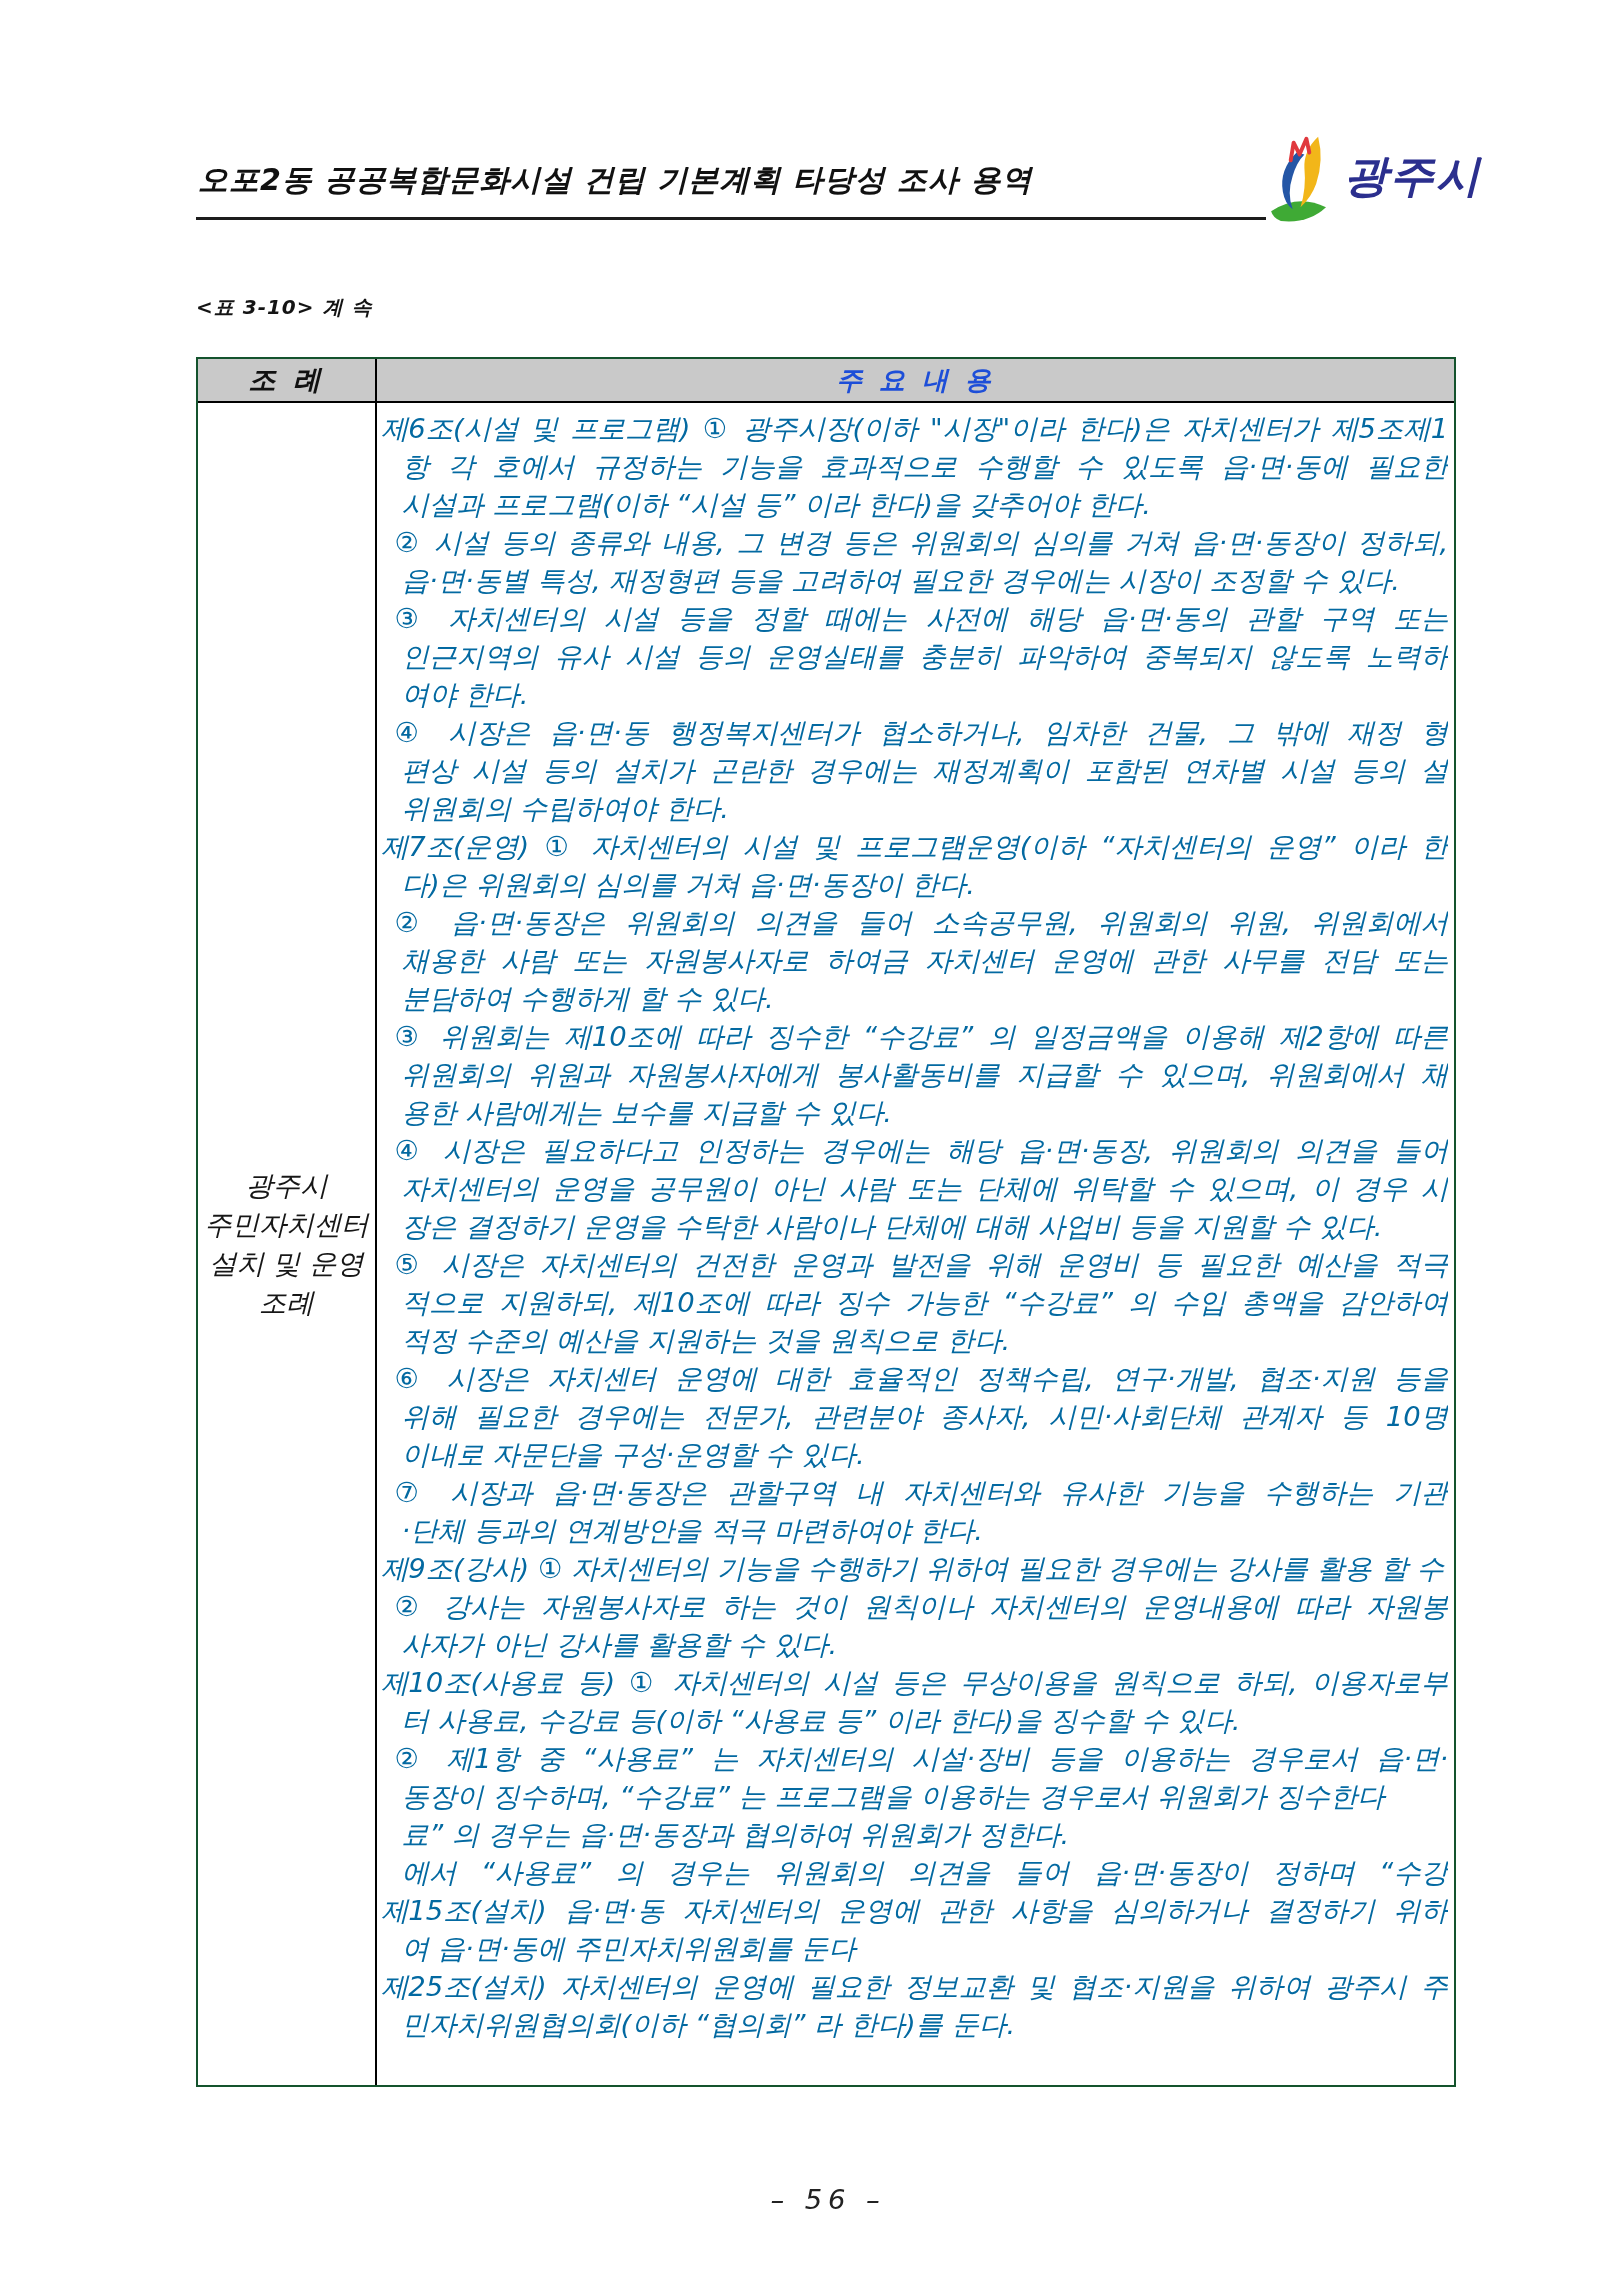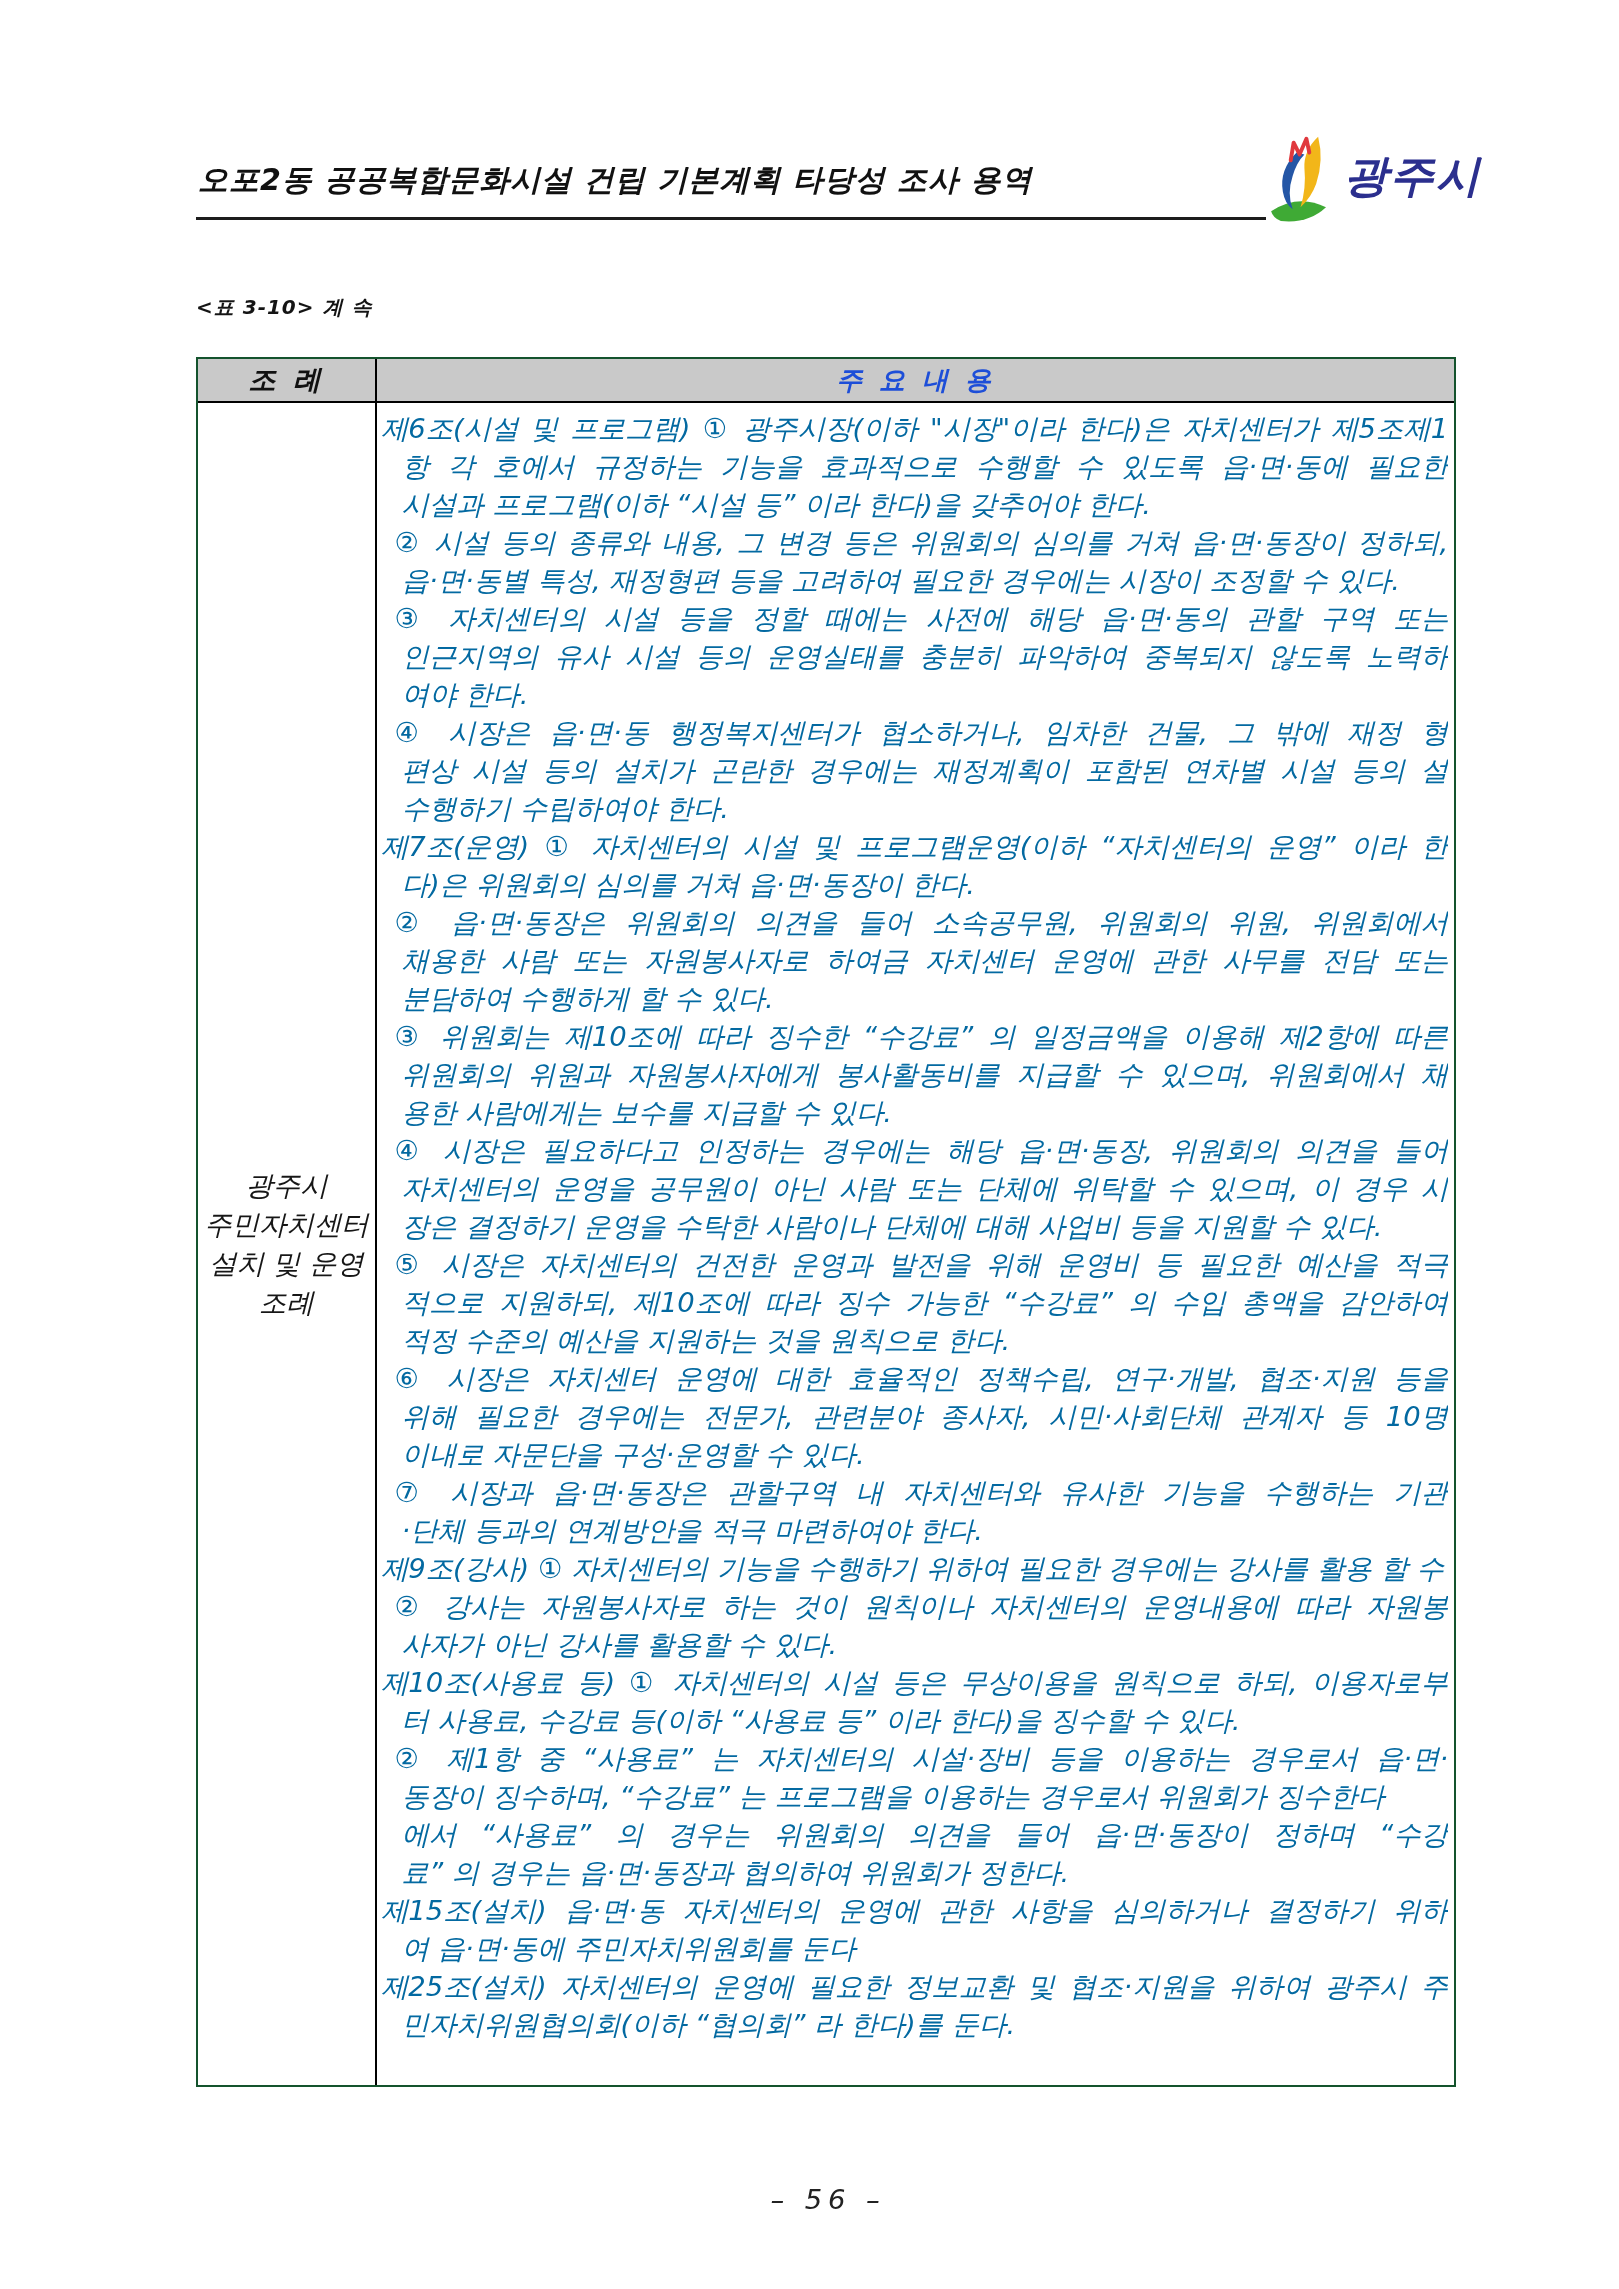--- a/index.html
+++ b/index.html
@@ -136,21 +136,21 @@
           <div class="cline ind-a just">제6조(시설 및 프로그램) ① 광주시장(이하 "시장"이라 한다)은 자치센터가 제5조제1</div>
           <div class="cline ind-c just">항 각 호에서 규정하는 기능을 효과적으로 수행할 수 있도록 읍·면·동에 필요한</div>
           <div class="cline ind-c">시설과 프로그램(이하 “시설 등” 이라 한다)을 갖추어야 한다.</div>
           <div class="cline ind-b just">② 시설 등의 종류와 내용, 그 변경 등은 위원회의 심의를 거쳐 읍·면·동장이 정하되,</div>
           <div class="cline ind-c">읍·면·동별 특성, 재정형편 등을 고려하여 필요한 경우에는 시장이 조정할 수 있다.</div>
           <div class="cline ind-b just">③ 자치센터의 시설 등을 정할 때에는 사전에 해당 읍·면·동의 관할 구역 또는</div>
           <div class="cline ind-c just">인근지역의 유사 시설 등의 운영실태를 충분히 파악하여 중복되지 않도록 노력하</div>
           <div class="cline ind-c">여야 한다.</div>
           <div class="cline ind-b just">④ 시장은 읍·면·동 행정복지센터가 협소하거나, 임차한 건물, 그 밖에 재정 형</div>
           <div class="cline ind-c just">편상 시설 등의 설치가 곤란한 경우에는 재정계획이 포함된 연차별 시설 등의 설</div>
-          <div class="cline ind-c">수행하기 수립하여야 한다.</div>
+          <div class="cline ind-c">위원회의 수립하여야 한다.</div>
           <div class="cline ind-a just">제7조(운영) ① 자치센터의 시설 및 프로그램운영(이하 “자치센터의 운영” 이라 한</div>
           <div class="cline ind-c">다)은 위원회의 심의를 거쳐 읍·면·동장이 한다.</div>
           <div class="cline ind-b just">② 읍·면·동장은 위원회의 의견을 들어 소속공무원, 위원회의 위원, 위원회에서</div>
           <div class="cline ind-c just">채용한 사람 또는 자원봉사자로 하여금 자치센터 운영에 관한 사무를 전담 또는</div>
           <div class="cline ind-c">분담하여 수행하게 할 수 있다.</div>
           <div class="cline ind-b just">③ 위원회는 제10조에 따라 징수한 “수강료” 의 일정금액을 이용해 제2항에 따른</div>
           <div class="cline ind-c just">위원회의 위원과 자원봉사자에게 봉사활동비를 지급할 수 있으며, 위원회에서 채</div>
           <div class="cline ind-c">용한 사람에게는 보수를 지급할 수 있다.</div>
           <div class="cline ind-b just">④ 시장은 필요하다고 인정하는 경우에는 해당 읍·면·동장, 위원회의 의견을 들어</div>
           <div class="cline ind-c just">자치센터의 운영을 공무원이 아닌 사람 또는 단체에 위탁할 수 있으며, 이 경우 시</div>
@@ -163,22 +163,22 @@
           <div class="cline ind-c">이내로 자문단을 구성·운영할 수 있다.</div>
           <div class="cline ind-b just">⑦ 시장과 읍·면·동장은 관할구역 내 자치센터와 유사한 기능을 수행하는 기관</div>
           <div class="cline ind-c">·단체 등과의 연계방안을 적극 마련하여야 한다.</div>
           <div class="cline ind-a">제9조(강사) ① 자치센터의 기능을 수행하기 위하여 필요한 경우에는 강사를 활용 할 수 있다.</div>
           <div class="cline ind-b just">② 강사는 자원봉사자로 하는 것이 원칙이나 자치센터의 운영내용에 따라 자원봉</div>
           <div class="cline ind-c">사자가 아닌 강사를 활용할 수 있다.</div>
           <div class="cline ind-a just">제10조(사용료 등) ① 자치센터의 시설 등은 무상이용을 원칙으로 하되, 이용자로부</div>
           <div class="cline ind-c">터 사용료, 수강료 등(이하 “사용료 등” 이라 한다)을 징수할 수 있다.</div>
           <div class="cline ind-b just">② 제1항 중 “사용료” 는 자치센터의 시설·장비 등을 이용하는 경우로서 읍·면·</div>
           <div class="cline ind-c">동장이 징수하며, “수강료” 는 프로그램을 이용하는 경우로서 위원회가 징수한다</div>
+          <div class="cline ind-c">료” 의 경우는 읍·면·동장과 협의하여 위원회가 정한다.</div>
           <div class="cline ind-c just">에서 “사용료” 의 경우는 위원회의 의견을 들어 읍·면·동장이 정하며 “수강</div>
-          <div class="cline ind-c">료” 의 경우는 읍·면·동장과 협의하여 위원회가 정한다.</div>
           <div class="cline ind-a just">제15조(설치) 읍·면·동 자치센터의 운영에 관한 사항을 심의하거나 결정하기 위하</div>
           <div class="cline ind-c">여 읍·면·동에 주민자치위원회를 둔다</div>
           <div class="cline ind-a just">제25조(설치) 자치센터의 운영에 필요한 정보교환 및 협조·지원을 위하여 광주시 주</div>
           <div class="cline ind-c">민자치위원협의회(이하 “협의회” 라 한다)를 둔다.</div>
         </div>
     </div>
   </div>
 
   <div class="page-number">– 56 –</div>
 

